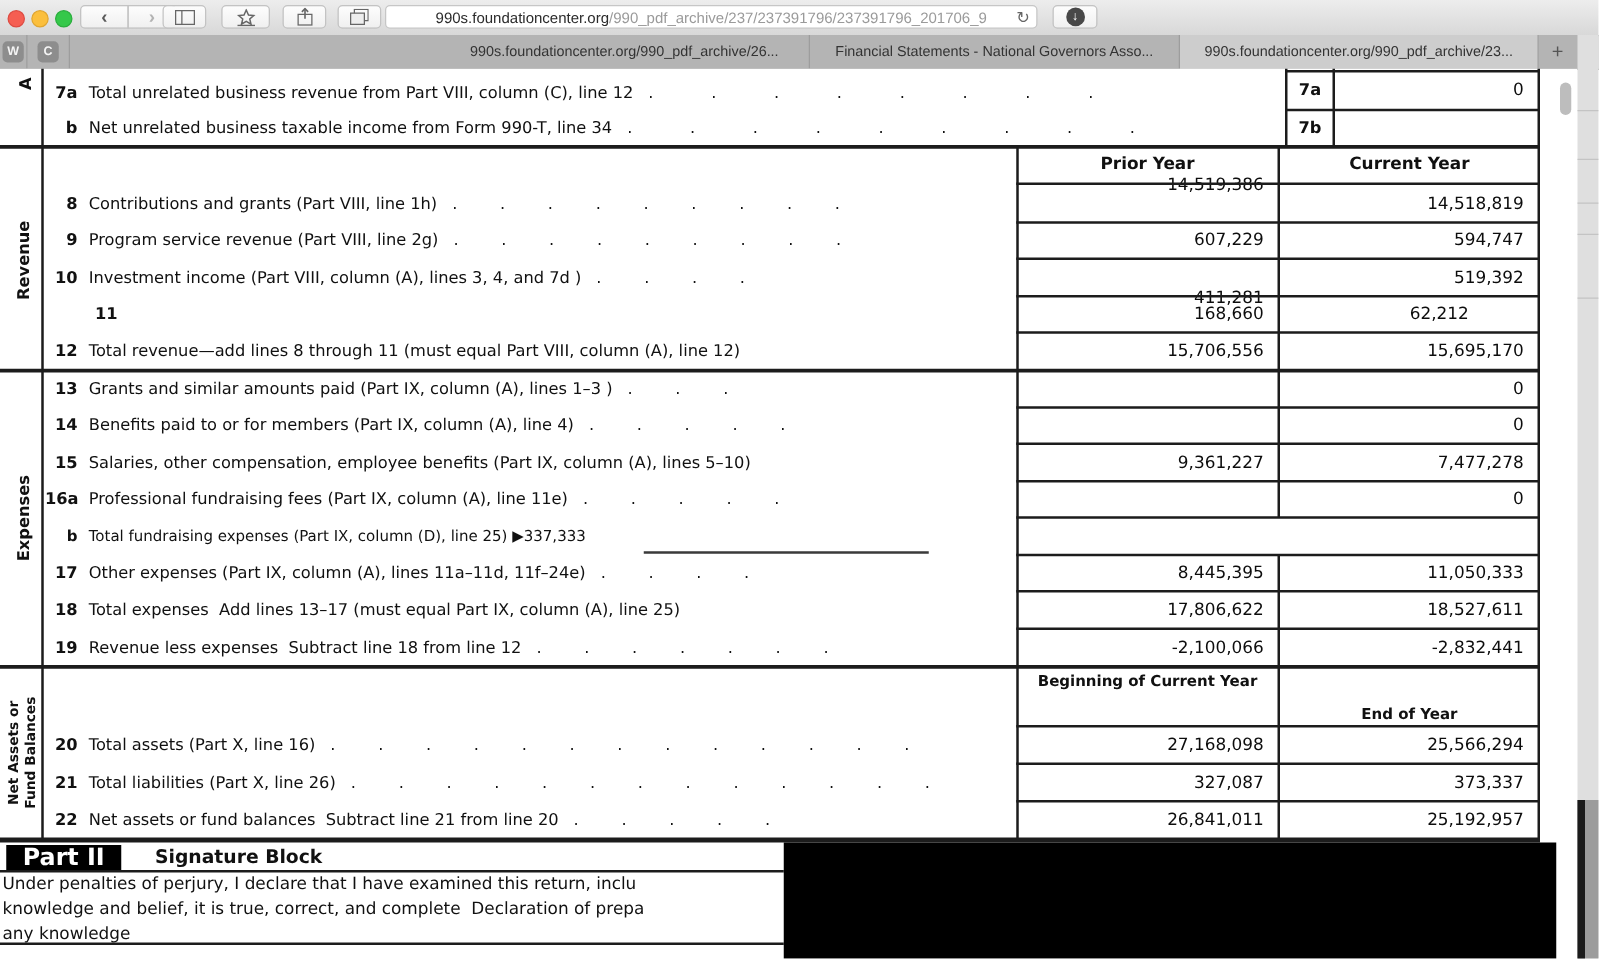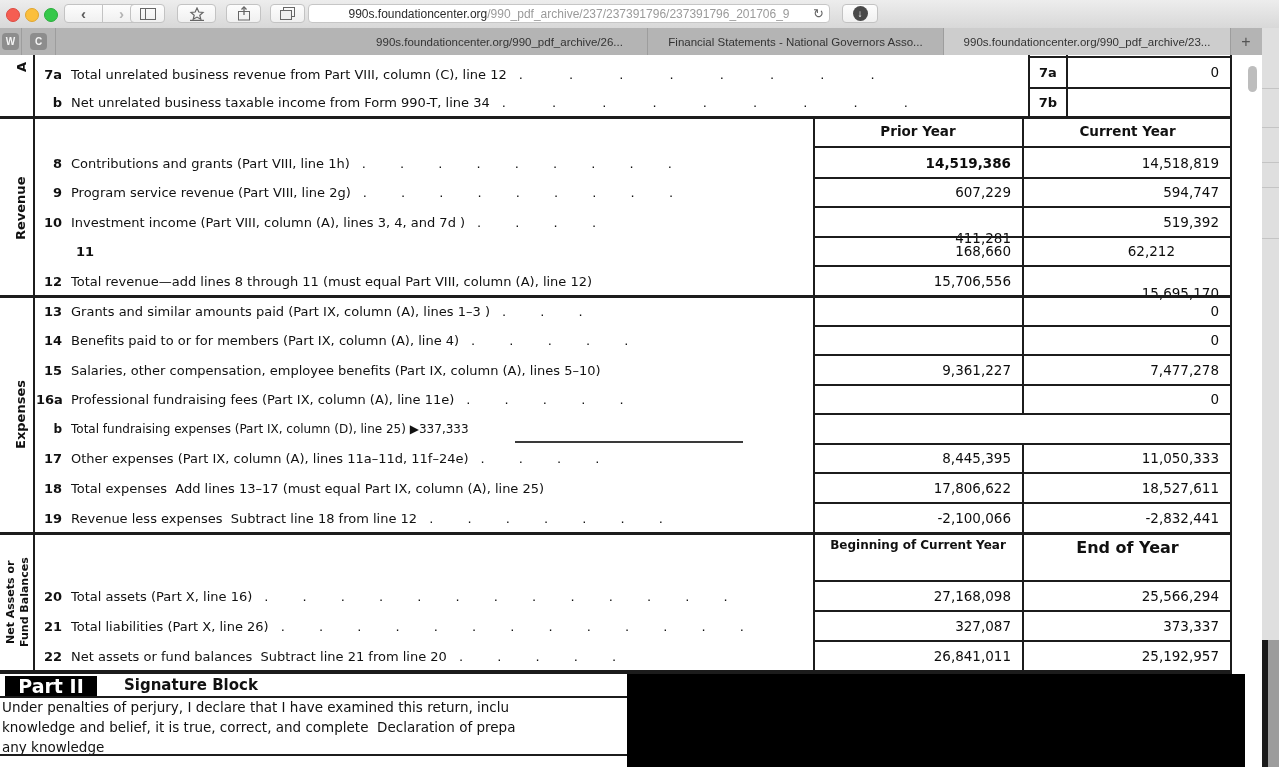--- a/index.html
+++ b/index.html
@@ -160,21 +160,21 @@
       <span class="lbl">Net unrelated business taxable income from Form 990-T, line 34</span>
       <span class="dots wide">. . . . . . . . .</span>
     </div>
     <div class="boxlbl" style="left:1028px;top:2px;width:40px;height:30px;">7a</div>
     <div class="boxlbl" style="left:1028px;top:33px;width:40px;height:28px;">7b</div>
     <div class="vcell" style="left:1069px;top:2px;width:158px;height:30px;line-height:30px;">0</div>
 
     <div class="colhdr" style="left:815px;top:68px;width:206px;font-size:13.5px;">Prior Year</div>
     <div class="colhdr" style="left:1025px;top:68px;width:205px;font-size:13.5px;">Current Year</div>
     <div class="colhdr" style="left:815px;top:483px;width:206px;font-size:12px;">Beginning of Current Year</div>
-    <div class="colhdr" style="left:1025px;top:483px;width:205px;font-size:16px;">End of Year</div>
+    <div class="colhdr" style="left:1025px;top:509px;width:205px;font-size:12px;">End of Year</div>
 
     <div class="frow" style="top:93px;height:30px;">
         <span class="num">8</span>
         <span class="lbl">Contributions and grants (Part VIII, line 1h)</span>
         <span class="dots">. . . . . . . . .</span>
       </div>
     <div class="frow" style="top:123px;height:29px;">
         <span class="num">9</span>
         <span class="lbl">Program service revenue (Part VIII, line 2g)</span>
         <span class="dots">. . . . . . . . .</span>
@@ -244,38 +244,38 @@
         <span class="num">21</span>
         <span class="lbl">Total liabilities (Part X, line 26)</span>
         <span class="dots">. . . . . . . . . . . . .</span>
       </div>
     <div class="frow" style="top:586px;height:30px;">
         <span class="num">22</span>
         <span class="lbl">Net assets or fund balances  Subtract line 21 from line 20</span>
         <span class="dots">. . . . .</span>
       </div>
 
-    <div class="vcell" style="left:815px;top:93px;width:204px;height:22px;line-height:30px;font-weight:bold;">14,519,386</div>
+    <div class="vcell" style="left:815px;top:78px;width:204px;height:22px;line-height:30px;">14,519,386</div>
     <div class="vcell" style="left:815px;top:123px;width:204px;height:29px;line-height:29px;">607,229</div>
     <div class="vcell" style="left:815px;top:152px;width:204px;height:30px;line-height:30px;margin-top:16px;">411,281</div>
     <div class="vcell" style="left:815px;top:182px;width:204px;height:29px;line-height:29px;">168,660</div>
     <div class="vcell" style="left:815px;top:211px;width:204px;height:30px;line-height:30px;">15,706,556</div>
     <div class="vcell" style="left:815px;top:300px;width:204px;height:30px;line-height:30px;">9,361,227</div>
     <div class="vcell" style="left:815px;top:389px;width:204px;height:29px;line-height:29px;">8,445,395</div>
     <div class="vcell" style="left:815px;top:418px;width:204px;height:30px;line-height:30px;">17,806,622</div>
     <div class="vcell" style="left:815px;top:448px;width:204px;height:30px;line-height:30px;">-2,100,066</div>
     <div class="vcell" style="left:815px;top:527px;width:204px;height:29px;line-height:29px;">27,168,098</div>
     <div class="vcell" style="left:815px;top:556px;width:204px;height:30px;line-height:30px;">327,087</div>
     <div class="vcell" style="left:815px;top:586px;width:204px;height:30px;line-height:30px;">26,841,011</div>
 
     <div class="vcell" style="left:1025px;top:93px;width:202px;height:30px;line-height:30px;">14,518,819</div>
     <div class="vcell" style="left:1025px;top:123px;width:202px;height:29px;line-height:29px;">594,747</div>
     <div class="vcell" style="left:1025px;top:152px;width:202px;height:30px;line-height:30px;">519,392</div>
     <div class="vcell" style="left:981px;top:182px;width:202px;height:29px;line-height:29px;">62,212</div>
-    <div class="vcell" style="left:1025px;top:211px;width:202px;height:30px;line-height:30px;margin-top:12px;">15,695,170</div>
+    <div class="vcell" style="left:1025px;top:211px;width:202px;height:30px;line-height:30px;">15,695,170</div>
     <div class="vcell" style="left:1025px;top:241px;width:202px;height:30px;line-height:30px;">0</div>
     <div class="vcell" style="left:1025px;top:271px;width:202px;height:29px;line-height:29px;">0</div>
     <div class="vcell" style="left:1025px;top:300px;width:202px;height:30px;line-height:30px;">7,477,278</div>
     <div class="vcell" style="left:1025px;top:330px;width:202px;height:29px;line-height:29px;">0</div>
     <div class="vcell" style="left:1025px;top:389px;width:202px;height:29px;line-height:29px;">11,050,333</div>
     <div class="vcell" style="left:1025px;top:418px;width:202px;height:30px;line-height:30px;">18,527,611</div>
     <div class="vcell" style="left:1025px;top:448px;width:202px;height:30px;line-height:30px;">-2,832,441</div>
     <div class="vcell" style="left:1025px;top:527px;width:202px;height:29px;line-height:29px;">25,566,294</div>
     <div class="vcell" style="left:1025px;top:556px;width:202px;height:30px;line-height:30px;">373,337</div>
     <div class="vcell" style="left:1025px;top:586px;width:202px;height:30px;line-height:30px;">25,192,957</div>

